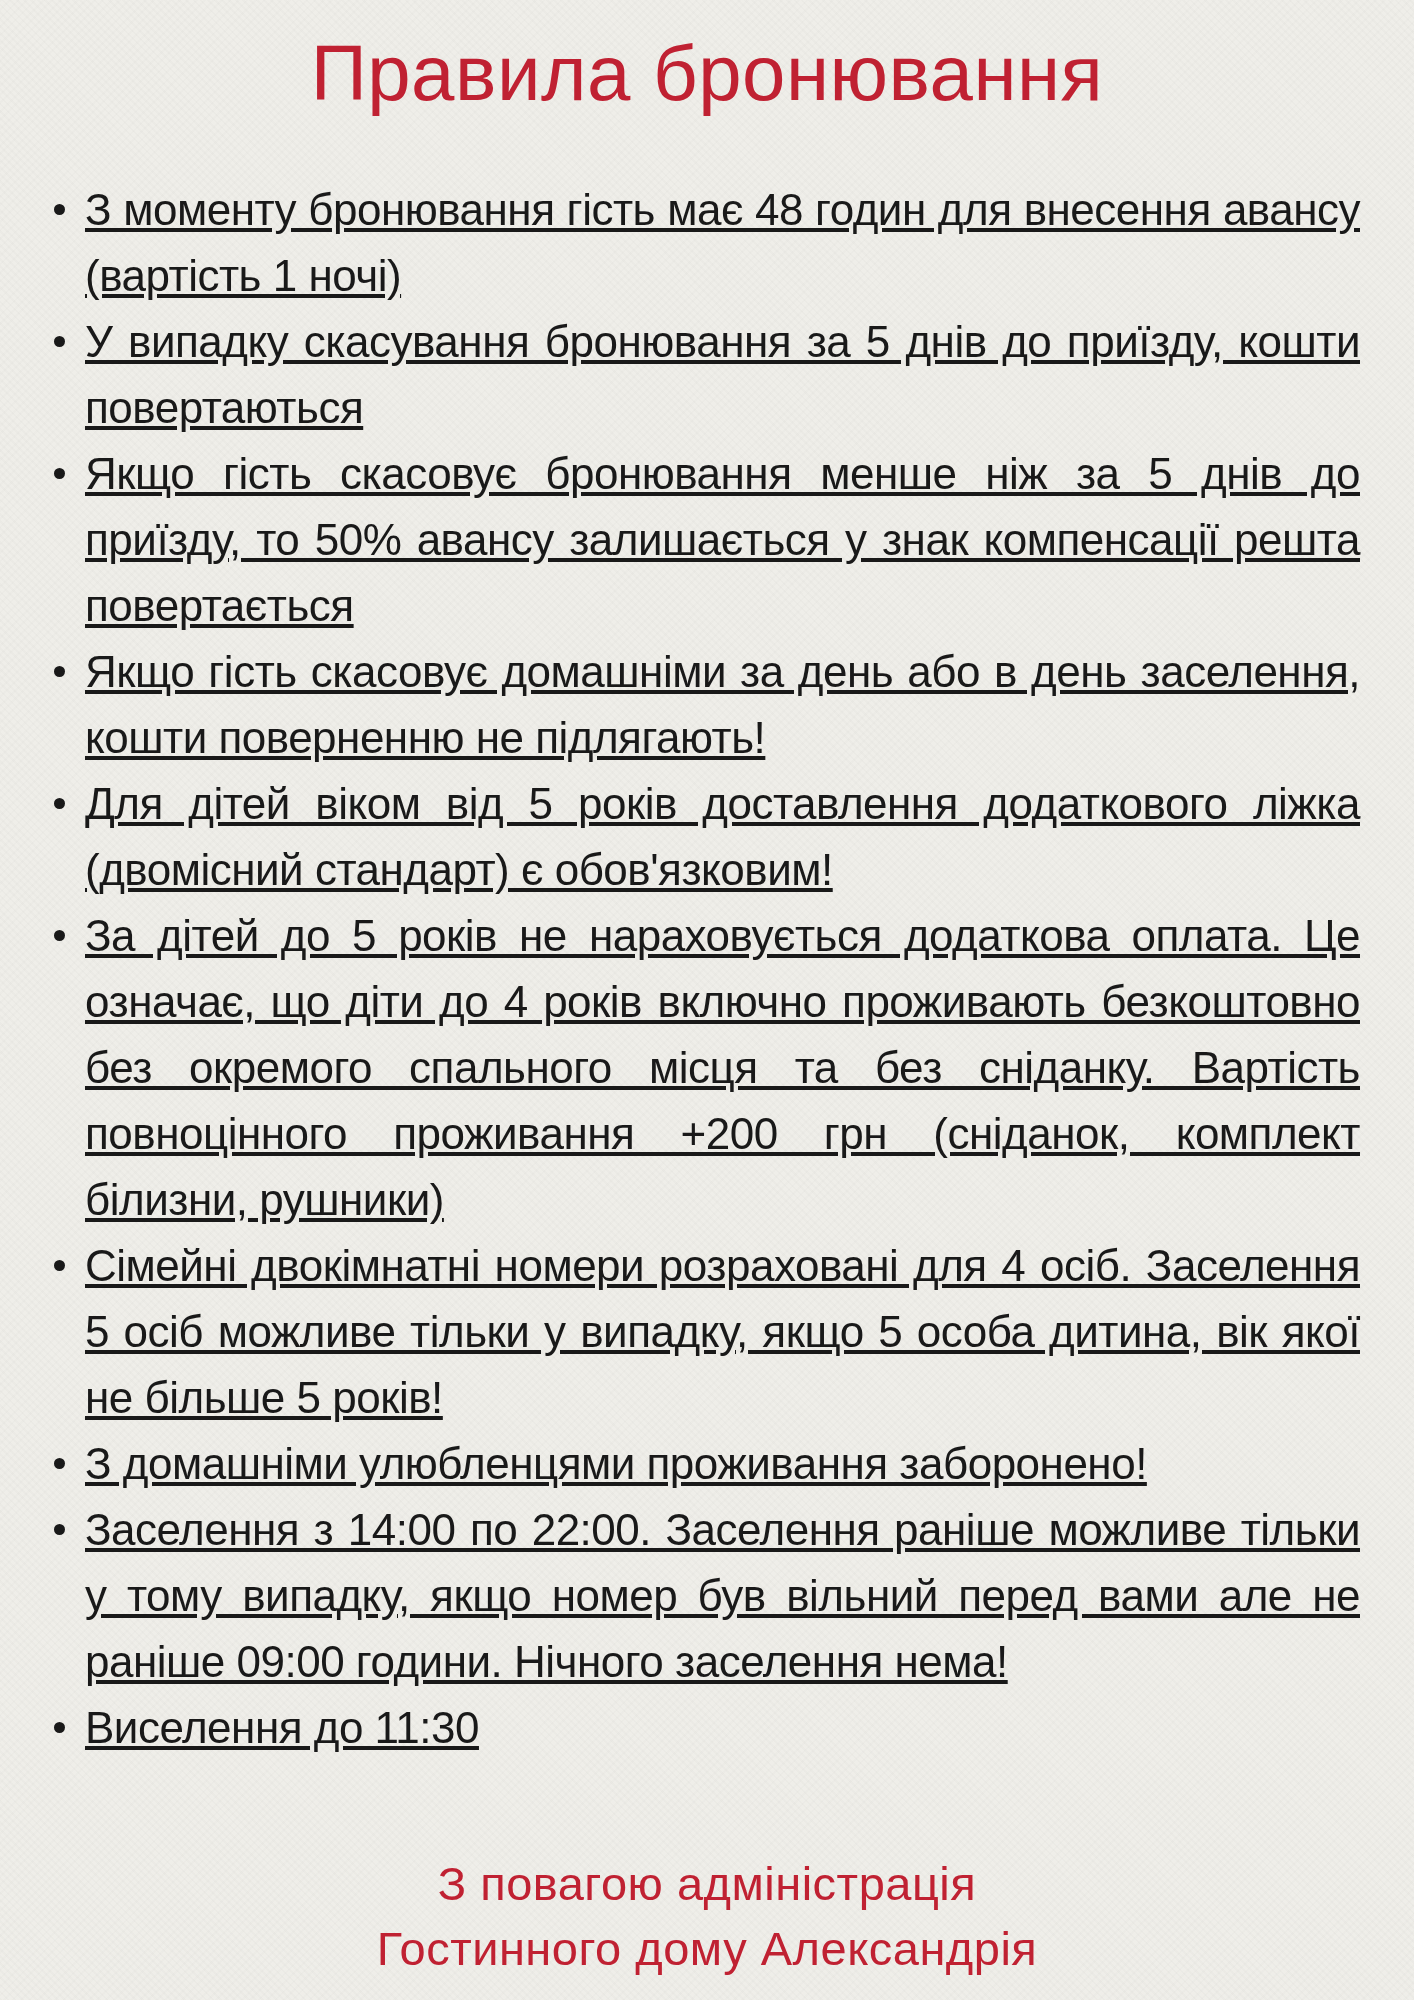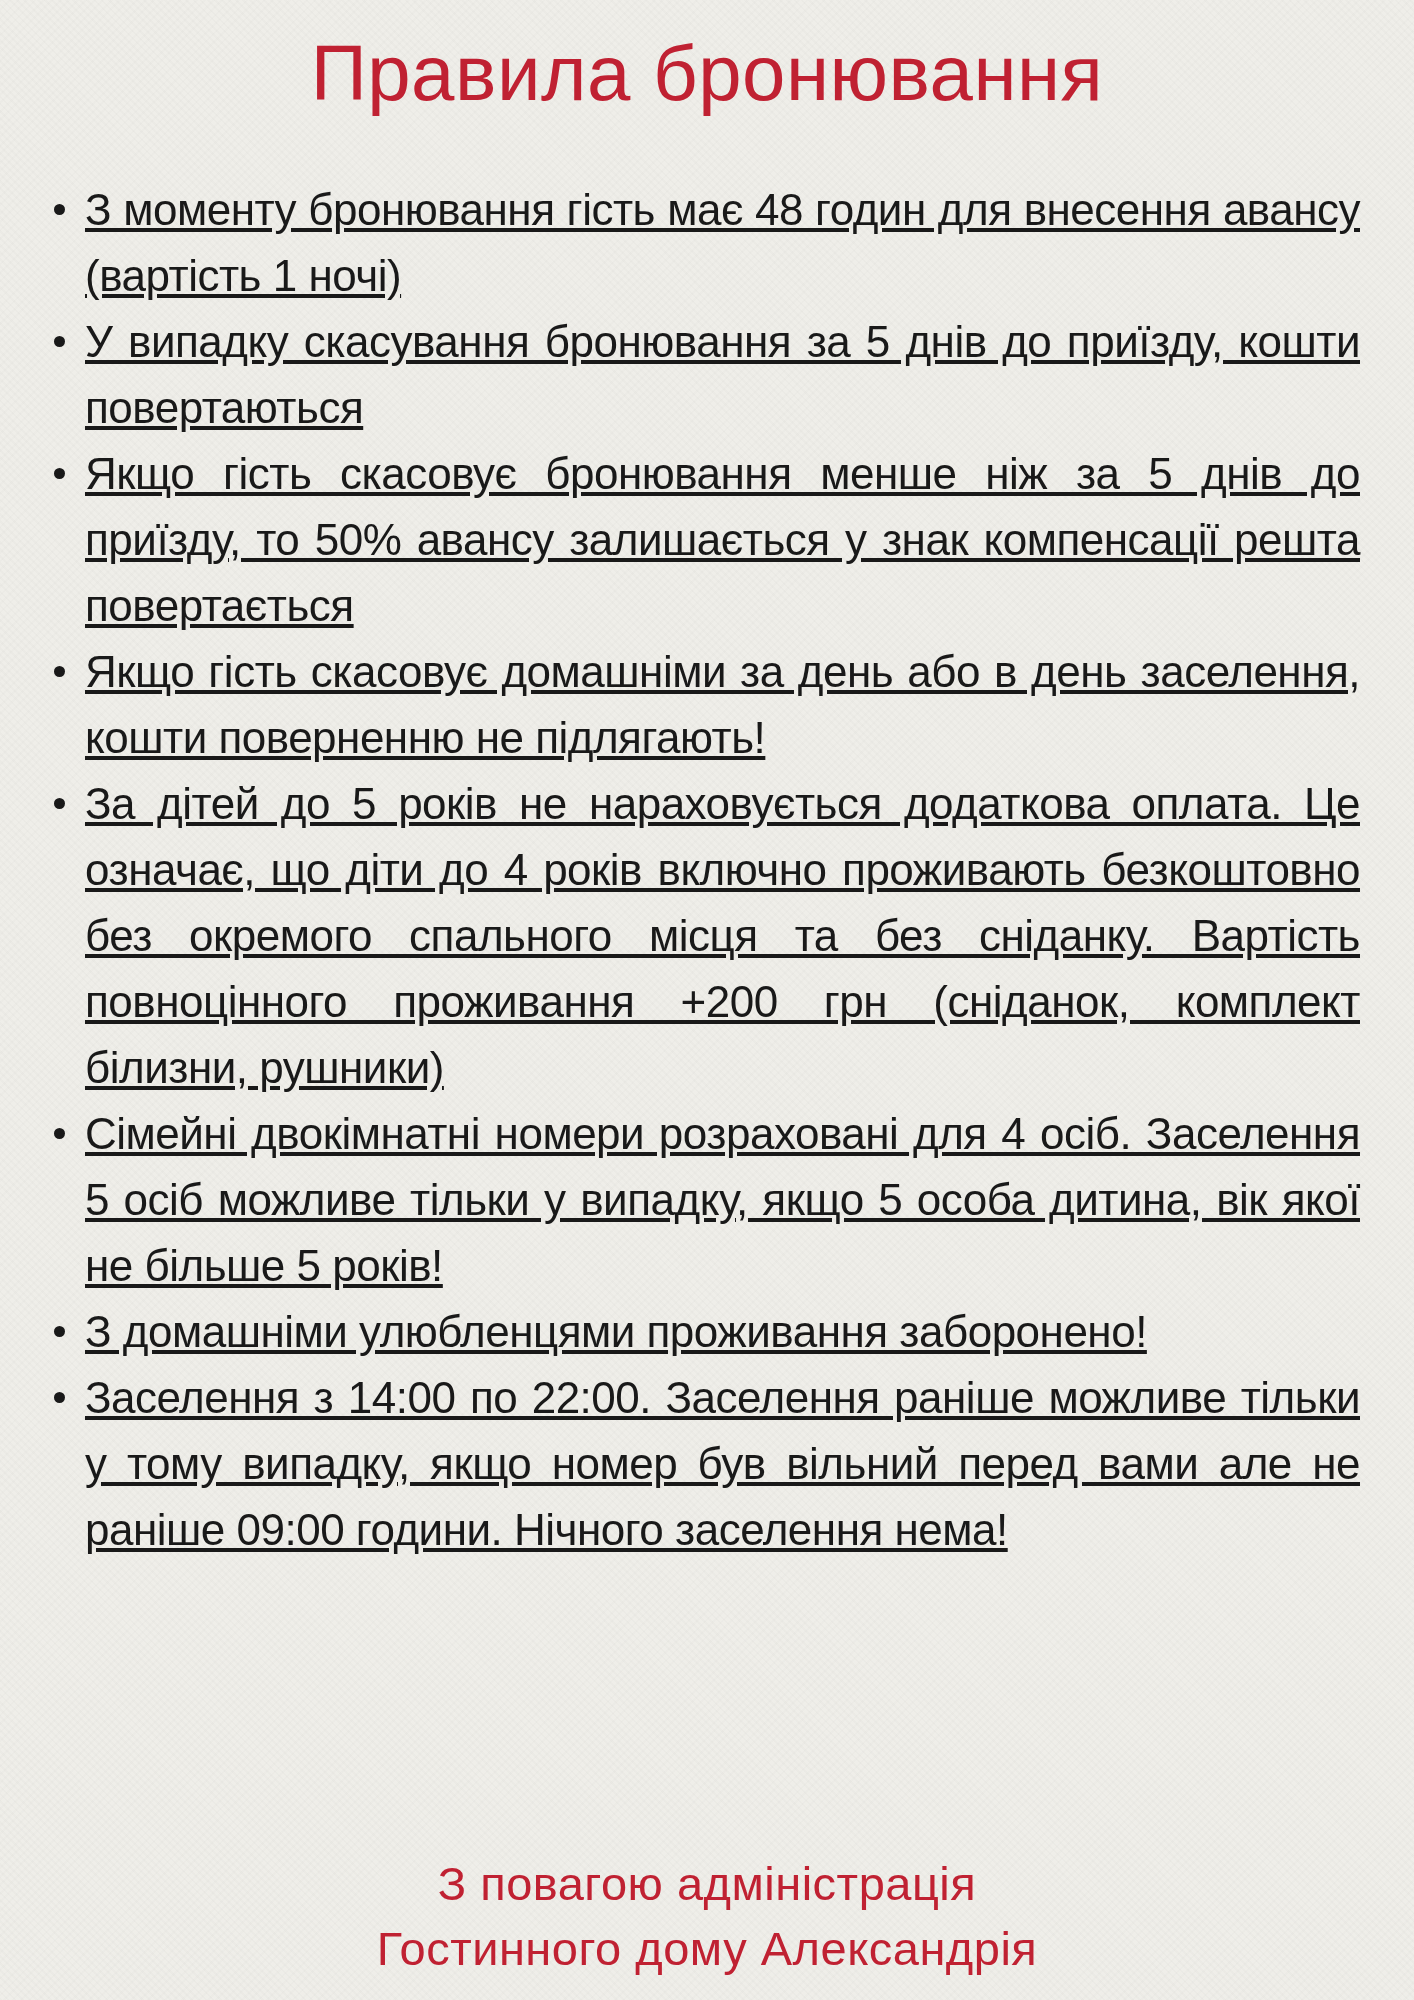--- a/index.html
+++ b/index.html
@@ -86,34 +86,42 @@
     <li class="rule">
       <span class="dot"></span>
       <span>Якщо гість скасовує бронювання менше ніж за 5 днів до приїзду, то 50% авансу залишається у знак компенсації решта повертається</span>
     </li>
     <li class="rule">
       <span class="dot"></span>
       <span>Якщо гість скасовує домашніми за день або в день заселення, кошти поверненню не підлягають!</span>
     </li>
     <li class="rule">
       <span class="dot"></span>
+      <span>Для дітей віком від 5 років доставлення додаткового ліжка (двомісний стандарт) є обов'язковим!</span>
+    </li>
+    <li class="rule">
+      <span class="dot"></span>
       <span>За дітей до 5 років не нараховується додаткова оплата. Це означає, що діти до 4 років включно проживають безкоштовно без окремого спального місця та без сніданку. Вартість повноцінного проживання +200 грн (сніданок, комплект білизни, рушники)</span>
     </li>
     <li class="rule">
       <span class="dot"></span>
       <span>Сімейні двокімнатні номери розраховані для 4 осіб. Заселення 5 осіб можливе тільки у випадку, якщо 5 особа дитина, вік якої не більше 5 років!</span>
     </li>
     <li class="rule">
       <span class="dot"></span>
       <span>З домашніми улюбленцями проживання заборонено!</span>
     </li>
     <li class="rule">
       <span class="dot"></span>
       <span>Заселення з 14:00 по 22:00. Заселення раніше можливе тільки у тому випадку, якщо номер був вільний перед вами але не раніше 09:00 години. Нічного заселення нема!</span>
     </li>
+    <li class="rule">
+      <span class="dot"></span>
+      <span>Виселення до 11:30</span>
+    </li>
   </ul>
 
   <div class="footer">
     <div>З повагою адміністрація</div>
     <div>Гостинного дому Александрія</div>
   </div>
 
 </div>
 
 </body></html>

